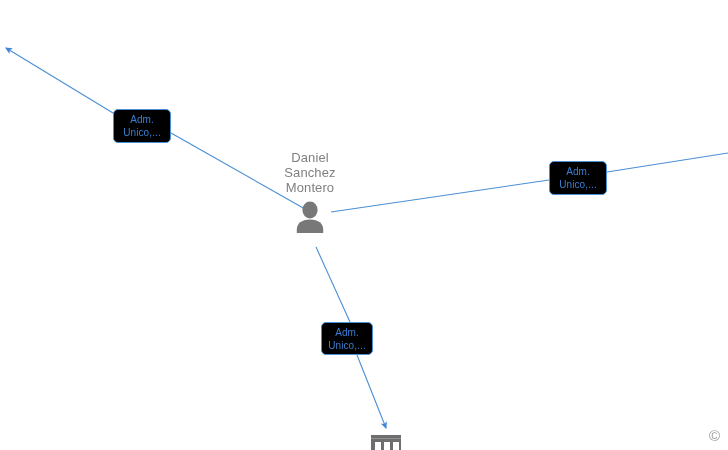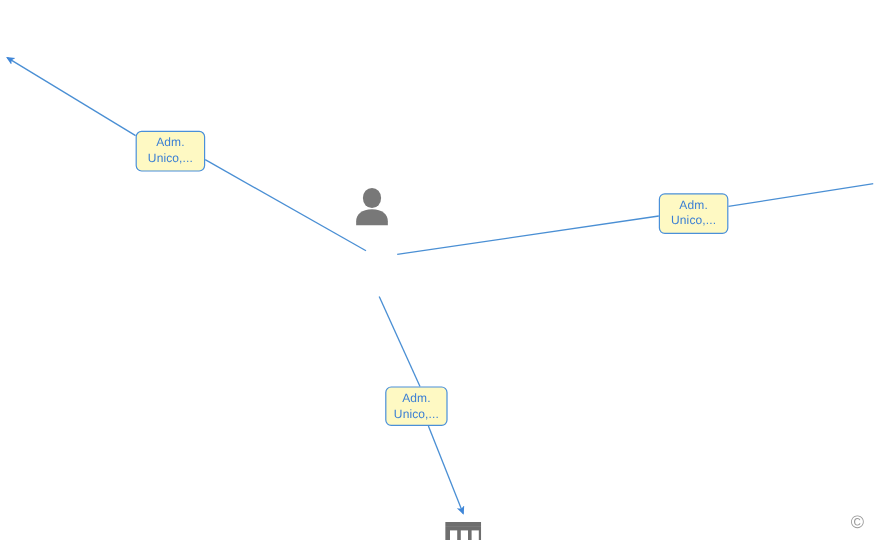--- a/index.html
+++ b/index.html
@@ -58,21 +58,21 @@
   .company-icon {
     display: block;
     width: 30px;
     height: 20px;
   }
 
   
   .rel-box {
     position: absolute;
     box-sizing: border-box;
-    background: #fef9c3;
+    background: #000000;
     border: 1px solid #4a90d9;
     border-radius: 5px;
     color: #3b7fd4;
     font-size: 10px;
     line-height: 13px;
     text-align: center;
     padding-top: 3px;
     white-space: pre-line;
     letter-spacing: 0.1px;
   }
@@ -122,20 +122,23 @@
     <line x1="113" y1="113" x2="6" y2="48" stroke="#4a8fd4" stroke-width="1.1" marker-end="url(#arrow-blue)"></line>
 
     <line x1="331" y1="212" x2="549" y2="180" stroke="#4a8fd4" stroke-width="1.1"></line>
     <line x1="607" y1="172" x2="728" y2="153" stroke="#4a8fd4" stroke-width="1.1"></line>
 
     <line x1="316" y1="247" x2="350" y2="322" stroke="#4a8fd4" stroke-width="1.1"></line>
     <line x1="357" y1="355" x2="386" y2="428" stroke="#4a8fd4" stroke-width="1.1" marker-end="url(#arrow-blue)"></line>
   </svg>
 
   <div class="person-node">
+    <div class="person-label">Daniel
+Sanchez
+Montero</div>
     <svg class="person-icon" viewBox="0 0 34 32" xmlns="http://www.w3.org/2000/svg">
       <ellipse cx="17" cy="9" rx="7.6" ry="8.4" fill="#787878"></ellipse>
       <path d="M17 18.4 C8.4 18.4 3.8 22.6 3.8 28.4 L3.8 32 L30.2 32 L30.2 28.4 C30.2 22.6 25.6 18.4 17 18.4 Z" fill="#787878"></path>
     </svg>
   </div>
 
   <div class="company-node">
     <svg class="company-icon" viewBox="0 0 30 20" xmlns="http://www.w3.org/2000/svg">
       <rect x="0" y="0" width="30" height="3.4" fill="#6e6e6e"></rect>
       <rect x="0" y="3.4" width="30" height="16.6" fill="#6e6e6e"></rect>

